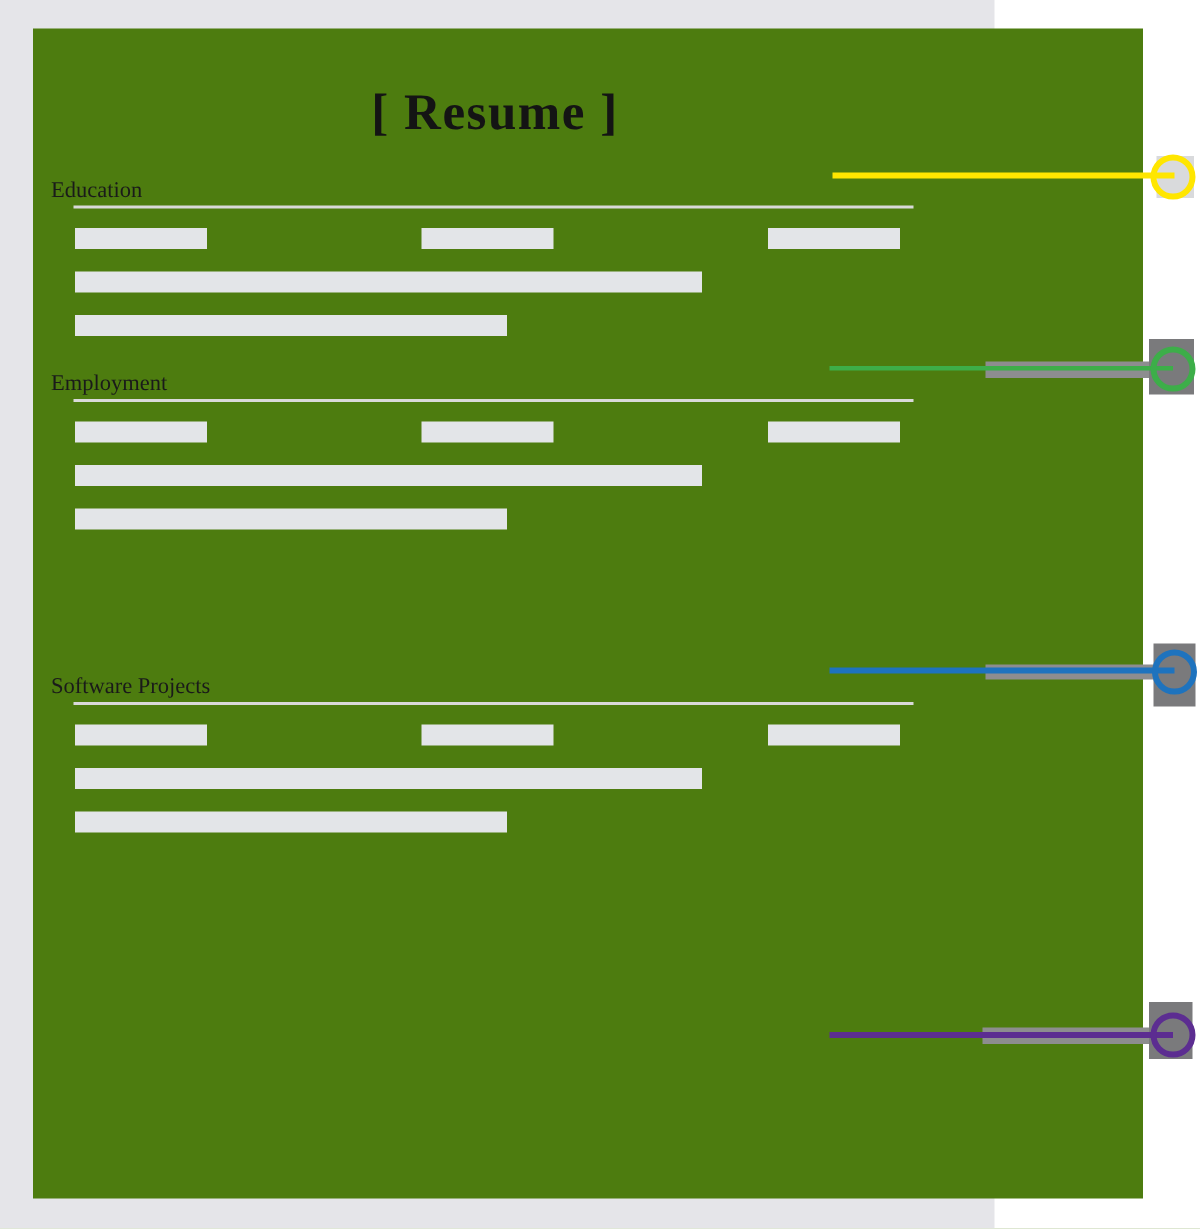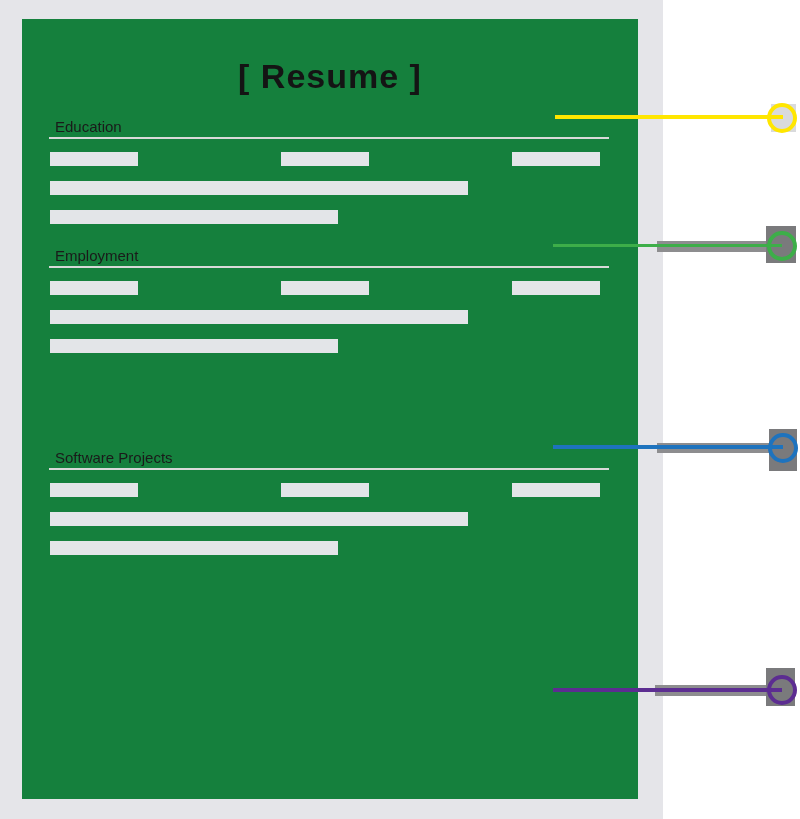--- a/index.html
+++ b/index.html
@@ -21,42 +21,43 @@
   .backdrop {
     position: absolute;
     left: 0; top: 0;
     width: 663px; height: 819px;
     background: #e5e5e9;
   }
   
   .paper {
     position: absolute;
     left: 22px; top: 19px;
-    width: 616px; height: 780px;
-    background: #15803d;
+    width: 740px; height: 780px;
+    background: #4d7c0f;
+    font-family: Liberation Serif, serif;
   }
   .doc-title {
     position: absolute;
     left: 0; top: 38px;
     width: 616px;
     text-align: center;
     font-size: 34px;
     font-weight: 600;
     letter-spacing: 1px;
     color: #141414;
   }
   .section {
     position: absolute;
     left: 0;
     width: 616px;
     height: 120px;
   }
   .sec-label {
     position: absolute;
-    left: 33px; top: 0;
+    left: 12px; top: 0;
     font-size: 15px;
     line-height: 18px;
     color: #1a1a1a;
     white-space: nowrap;
   }
   .sec-rule {
     position: absolute;
     left: 27px; top: 19px;
     width: 560px; height: 2px;
     background: #d9d9d9;

